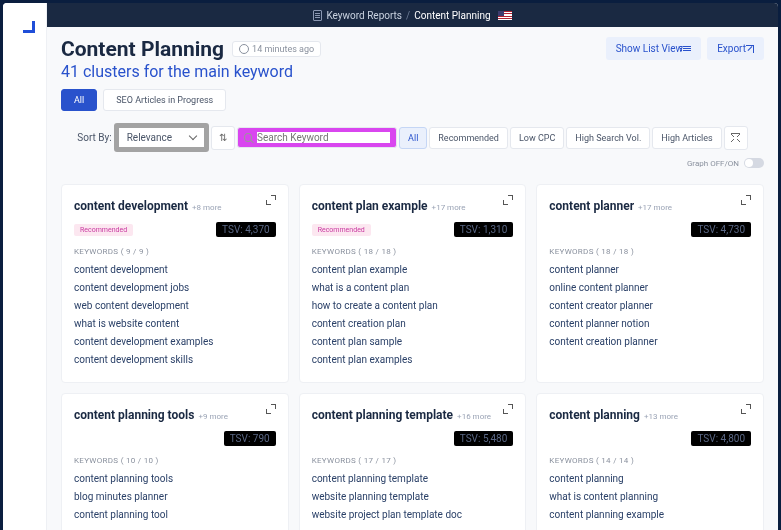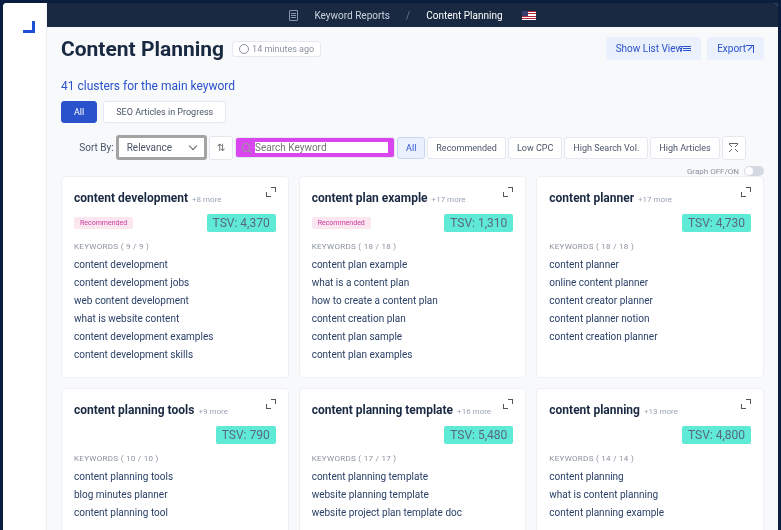--- a/index.html
+++ b/index.html
@@ -3,71 +3,71 @@
 <meta charset="utf-8">
 <style>
 *{margin:0;padding:0;box-sizing:border-box;font-family:-apple-system,BlinkMacSystemFont,"Segoe UI",Roboto,sans-serif}
 body{background:#0a1e3f;padding:3px;padding-bottom:0}
 .app{background:#fff;border-radius:4px 4px 0 0;overflow:hidden;display:flex;height:527px}
 .logo-col{width:44px;background:#fff;border-right:1px solid #eef0f4;padding:10px 0;display:flex;justify-content:center}
 .logo{width:20px;height:20px;position:relative}
 .logo::before{content:"";position:absolute;right:0;bottom:0;width:12px;height:3px;background:#1f4ed8}
 .logo::after{content:"";position:absolute;right:0;bottom:0;width:3px;height:12px;background:#1f4ed8}
 .main{flex:1;display:flex;flex-direction:column;overflow:hidden}
-.topbar{background:#1a2942;height:24px;display:flex;align-items:center;justify-content:center;color:#c9d2e0;font-size:10px;gap:16px}
+.topbar{background:#1a2942;height:24px;display:flex;align-items:center;justify-content:center;color:#c9d2e0;font-size:10px;gap:4px}
 .topbar .sep{color:#6b7a94}
 .topbar .cur{color:#fff}
 .flag{width:14px;height:9px;background:linear-gradient(to bottom,#b22234 0%,#b22234 10%,#fff 10%,#fff 20%,#b22234 20%,#b22234 30%,#fff 30%,#fff 40%,#b22234 40%,#b22234 50%,#fff 50%,#fff 60%,#b22234 60%,#b22234 70%,#fff 70%,#fff 80%,#b22234 80%,#b22234 90%,#fff 90%);position:relative;display:inline-block;margin-left:3px}
 .flag::before{content:"";position:absolute;left:0;top:0;width:6px;height:5px;background:#3c3b6e}
 .doc-ic{width:9px;height:11px;border:1px solid #8a97b1;border-radius:1px;position:relative}
 .doc-ic::before{content:"";position:absolute;left:1px;top:2px;right:1px;height:1px;background:#8a97b1;box-shadow:0 2px 0 #8a97b1,0 4px 0 #8a97b1}
 .content{flex:1;background:#f8f9fb;overflow-y:auto;padding:10px 14px 0}
 .hdr{display:flex;justify-content:space-between;align-items:flex-start;margin-bottom:8px}
 .title{font-size:21px;font-weight:700;color:#1a2942}
-.sub{font-size:12px;color:#2952cc;margin-top:18px}
+.sub{font-size:16px;color:#2952cc;margin-top:1px}
 .time{font-size:9px;color:#8a919e;border:1px solid #e5e8ee;border-radius:3px;padding:2px 6px;display:inline-flex;align-items:center;gap:3px;background:#fff}
 .time::before{content:"";width:8px;height:8px;border:1px solid #8a919e;border-radius:50%}
 .hbtns{display:flex;gap:6px}
 .hbtn{background:#eaf0fc;border:none;color:#2952cc;font-size:10px;padding:6px 10px;border-radius:3px;display:flex;align-items:center;cursor:pointer}
 .list-ic{display:inline-flex;flex-direction:column;gap:1px}
 .list-ic span{width:8px;height:1px;background:#2952cc;position:relative}
 .list-ic span::before{content:"";position:absolute;left:-3px;width:2px;height:1px;background:#2952cc}
 .exp-ic{width:8px;height:8px;border:1px solid #2952cc;border-left:none;border-bottom:none;position:relative}
 .exp-ic::after{content:"";position:absolute;width:6px;height:1px;background:#2952cc;transform:rotate(-45deg);top:2px;right:0}
 .tabs{display:flex;gap:6px;margin-bottom:12px}
 .tab{font-size:9px;padding:5px 12px;border-radius:3px;cursor:pointer;border:1px solid #e5e8ee;background:#fff;color:#4a5568}
 .tab.act{background:#2952cc;color:#fff;border-color:#2952cc}
 .toolbar{display:flex;align-items:center;gap:2px;margin-bottom:6px;justify-content:center;flex-wrap:wrap}
 .sortlbl{font-size:10px;color:#4a5568}
-.sel{border:3px solid #a3a3a3;background:#fff;font-size:10px;padding:4px 8px;border-radius:3px;color:#4a5568;display:flex;align-items:center;gap:18px;cursor:pointer}
+.sel{border:5px solid #a3a3a3;background:#fff;font-size:10px;padding:4px 8px;border-radius:3px;color:#4a5568;display:flex;align-items:center;gap:18px;cursor:pointer}
 .chev{width:6px;height:6px;border-right:1px solid #666;border-bottom:1px solid #666;transform:rotate(45deg);margin-top:-3px}
 .sortic{border:1px solid #e5e8ee;background:#fff;width:24px;height:24px;border-radius:3px;display:flex;align-items:center;justify-content:center;cursor:pointer;font-size:10px;color:#666}
 .search{border:1px solid #e5e8ee;background:#d946ef;border-radius:3px;display:flex;align-items:center;padding:4px 6px;gap:5px;width:160px}
 .search input{border:none;outline:none;font-size:10px;flex:1;color:#4a5568}
 .sic{width:9px;height:9px;border:1px solid #999;border-radius:50%;position:relative}
 .sic::after{content:"";position:absolute;width:4px;height:1px;background:#999;transform:rotate(45deg);right:-3px;bottom:-1px}
 .fbtn{border:1px solid #e5e8ee;background:#fff;font-size:9px;padding:5px 8px;border-radius:3px;color:#4a5568;cursor:pointer}
 .fbtn.act{background:#eaf0fc;color:#2952cc;border-color:#c5d6f5}
 .filic{border:1px solid #e5e8ee;background:#fff;width:24px;height:24px;border-radius:3px;display:flex;align-items:center;justify-content:center;cursor:pointer}
 .funnel{width:9px;height:9px;background:linear-gradient(to bottom right,transparent 48%,#666 48%,#666 52%,transparent 52%),linear-gradient(to bottom left,transparent 48%,#666 48%,#666 52%,transparent 52%);border-top:1px solid #666;position:relative}
-.graphtog{display:flex;align-items:center;justify-content:flex-end;gap:5px;font-size:8px;color:#8a919e;margin-bottom:0}
+.graphtog{display:flex;align-items:center;justify-content:flex-end;gap:5px;font-size:8px;color:#8a919e;margin-bottom:16px}
 .tog{width:20px;height:10px;background:#d5d9e2;border-radius:5px;position:relative;cursor:pointer}
 .tog::after{content:"";position:absolute;width:8px;height:8px;background:#fff;border-radius:50%;top:1px;left:1px}
 .grid{display:grid;grid-template-columns:repeat(3,1fr);gap:10px}
 .card{background:#fff;border:1px solid #eef0f4;border-radius:4px;padding:10px 12px}
 .chd{display:flex;align-items:flex-start;justify-content:space-between;margin-bottom:8px}
 .ctitle{font-size:12px;font-weight:700;color:#1a2942}
 .more{font-size:8px;color:#9aa3b5;margin-left:4px;font-weight:400}
 .expand{width:10px;height:10px;position:relative;cursor:pointer}
 .expand::before,.expand::after{content:"";position:absolute;width:4px;height:4px;border:1px solid #555}
 .expand::before{top:0;right:0;border-left:none;border-bottom:none}
 .expand::after{bottom:0;left:0;border-right:none;border-top:none}
 .meta{display:flex;justify-content:space-between;align-items:center;margin-bottom:10px}
 .rec{background:#fce7f0;color:#c938a0;font-size:7px;padding:2px 6px;border-radius:2px}
-.tsv{background:#5eead4;color:#5a6785;font-size:12px;padding:2px 6px;border-radius:2px;margin-left:auto}
+.tsv{background:#000000;color:#5a6785;font-size:10px;padding:2px 6px;border-radius:2px;margin-left:auto}
 .klbl{font-size:8px;color:#8a919e;letter-spacing:0.3px;margin-bottom:8px}
 .kw{font-size:10px;color:#2b4168;margin-bottom:7px}
 </style>
 </head>
 <body>
 
 <div class="app">
   <div class="logo-col">
     <div class="logo"></div>
   </div>

